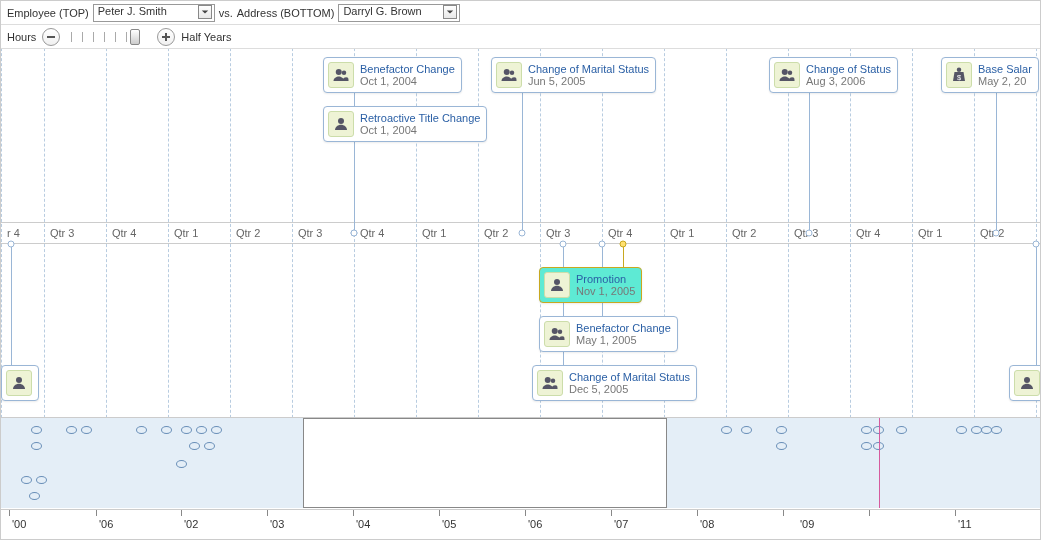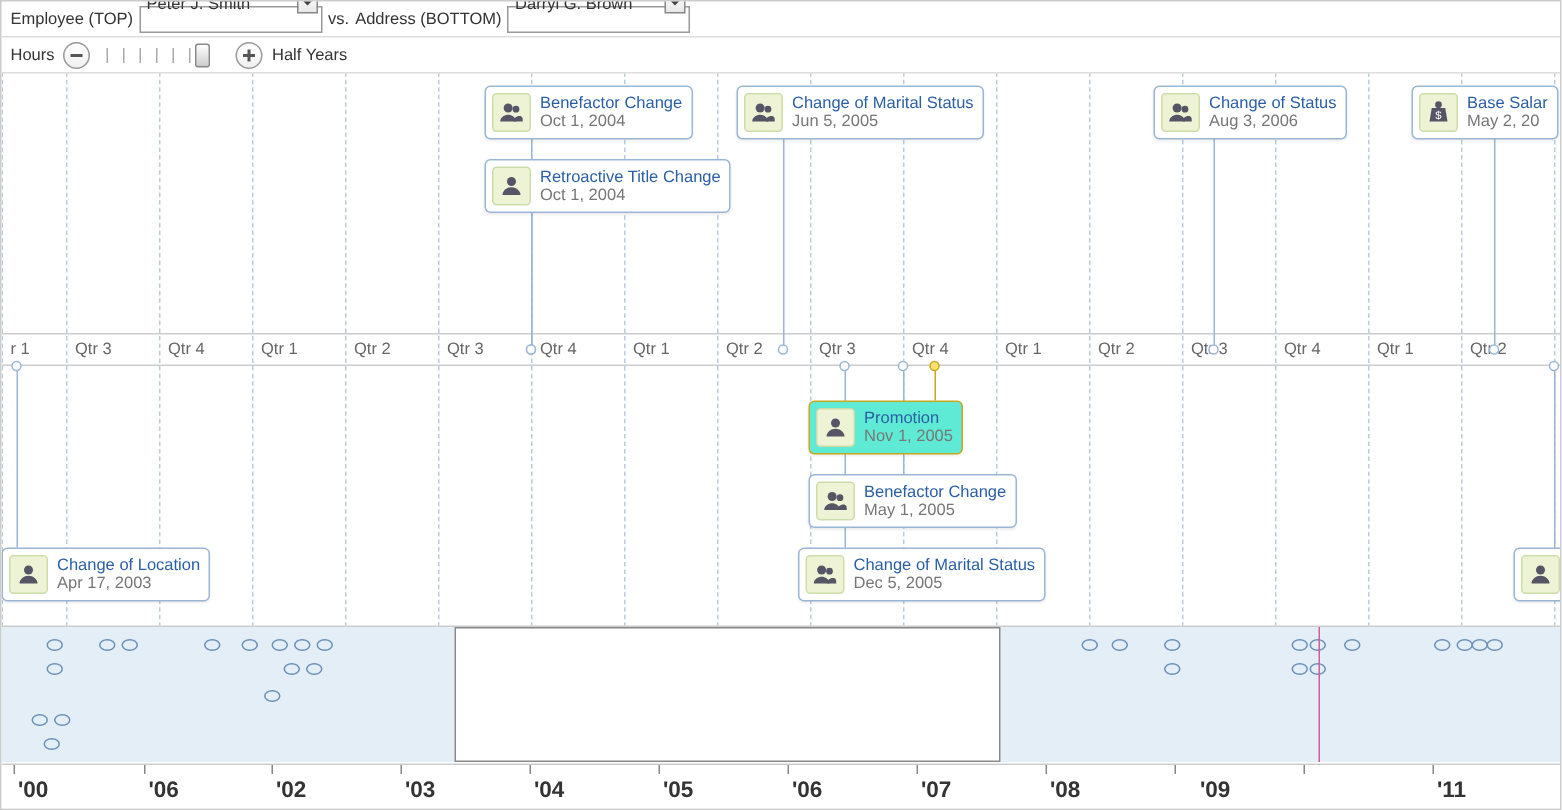--- a/index.html
+++ b/index.html
@@ -22,21 +22,21 @@
     display: flex;
     align-items: center;
     gap: 4px;
     padding: 3px 6px;
     border-bottom: 1px solid #ddd;
     height: 24px;
   }
   .toolbar label { color: #333; }
   .dropdown {
     display: inline-flex;
-    align-items: flex-end;
+    align-items: flex-start;
     border: 1px solid #999;
     background: #fff;
     height: 18px;
     padding: 0 2px 12px 4px;
     gap: 20px;
   }
   .dropdown .dd-text { min-width: 80px; }
   .dropdown .dd-arrow {
     width: 14px; height: 14px;
     border: 1px solid #888;
@@ -160,21 +160,21 @@
     position:absolute;top:0;height:90px;width:1px;background:#d65b9e;
   }
   .year-axis {
     position:absolute;left:0;right:0;bottom:0;height:30px;
     background:#fff;border-top:1px solid #ccc;
   }
   .year-axis .ytick{
     position:absolute;top:0;height:6px;width:1px;background:#888;
   }
   .year-axis .ylabel{
-    position:absolute;top:8px;color:#333;font-weight:bold;font-size:15px;
+    position:absolute;top:8px;color:#333;font-weight:normal;font-size:11px;
   }
 </style>
 </head>
 <body>
 
 <div class="app">
 
   <div class="toolbar">
     <label>Employee (TOP)</label>
     <div class="dropdown">
@@ -218,21 +218,21 @@
           <rect x="1" y="4" width="8" height="2" fill="#555"></rect>
           <rect x="4" y="1" width="2" height="8" fill="#555"></rect>
         </svg>
     </span>
     <span>Half Years</span>
   </div>
 
   <div class="timeline-area">
     <div class="quarter-axis" id="qaxis">
         <div class="gridline" style="left: 0px;"></div>
-        <div class="qlabel" style="left: 6px;">r 1</div>
+        <div class="qlabel" style="left: 6px;">r 4</div>
         <div class="gridline" style="left: 43px;"></div>
         <div class="qlabel" style="left: 49px;">Qtr 3</div>
         <div class="gridline" style="left: 105px;"></div>
         <div class="qlabel" style="left: 111px;">Qtr 4</div>
         <div class="gridline" style="left: 167px;"></div>
         <div class="qlabel" style="left: 173px;">Qtr 1</div>
         <div class="gridline" style="left: 229px;"></div>
         <div class="qlabel" style="left: 235px;">Qtr 2</div>
         <div class="gridline" style="left: 291px;"></div>
         <div class="qlabel" style="left: 297px;">Qtr 3</div>
@@ -341,24 +341,20 @@
       </div>
     <div id="events-bottom">
         <div class="event-stem" style="left: 10px; top: 195px; height: 121px;"></div>
         <div class="event-pin" style="left: 10px; top: 195px;"></div>
         <div class="event-card" style="left: 0px; top: 316px;">
           <span class="event-icon">
             <svg viewBox="0 0 24 24">
               <circle cx="12" cy="8" r="4"></circle>
               <path d="M4 20c0-4 4-7 8-7s8 3 8 7z"></path>
             </svg>
-          </span>
-          <span class="event-text">
-            <div class="title">Change of Location</div>
-            <div class="date">Apr 17, 2003</div>
           </span>
         </div>
         <div class="event-stem highlight" style="left: 622px; top: 195px; height: 23px;"></div>
         <div class="event-pin highlight" style="left: 622px; top: 195px;"></div>
         <div class="event-card highlight" style="left: 538px; top: 218px;">
           <span class="event-icon">
             <svg viewBox="0 0 24 24">
               <circle cx="12" cy="8" r="4"></circle>
               <path d="M4 20c0-4 4-7 8-7s8 3 8 7z"></path>
             </svg>

